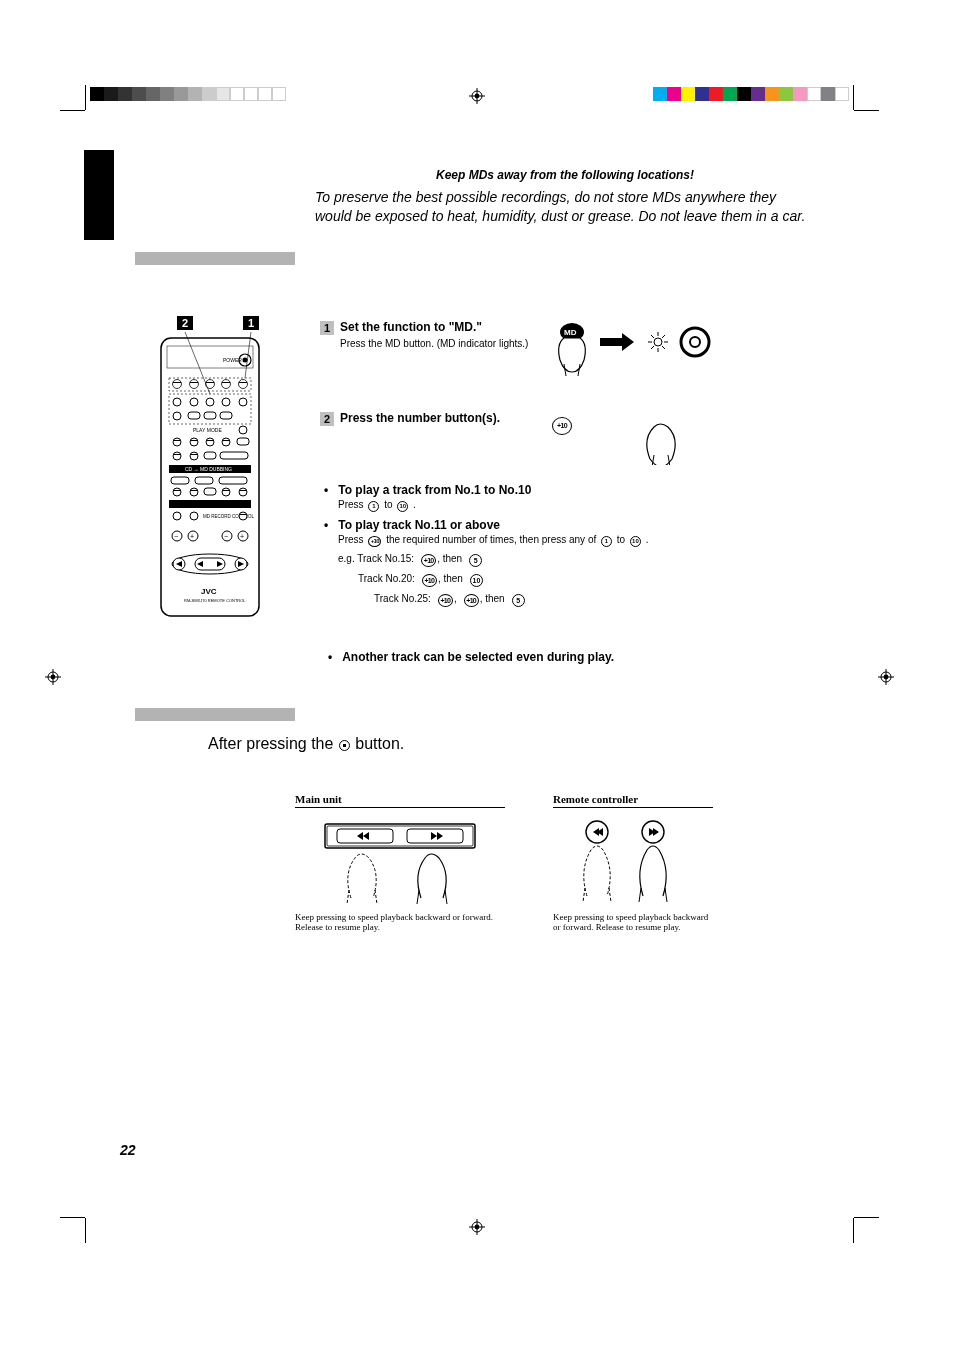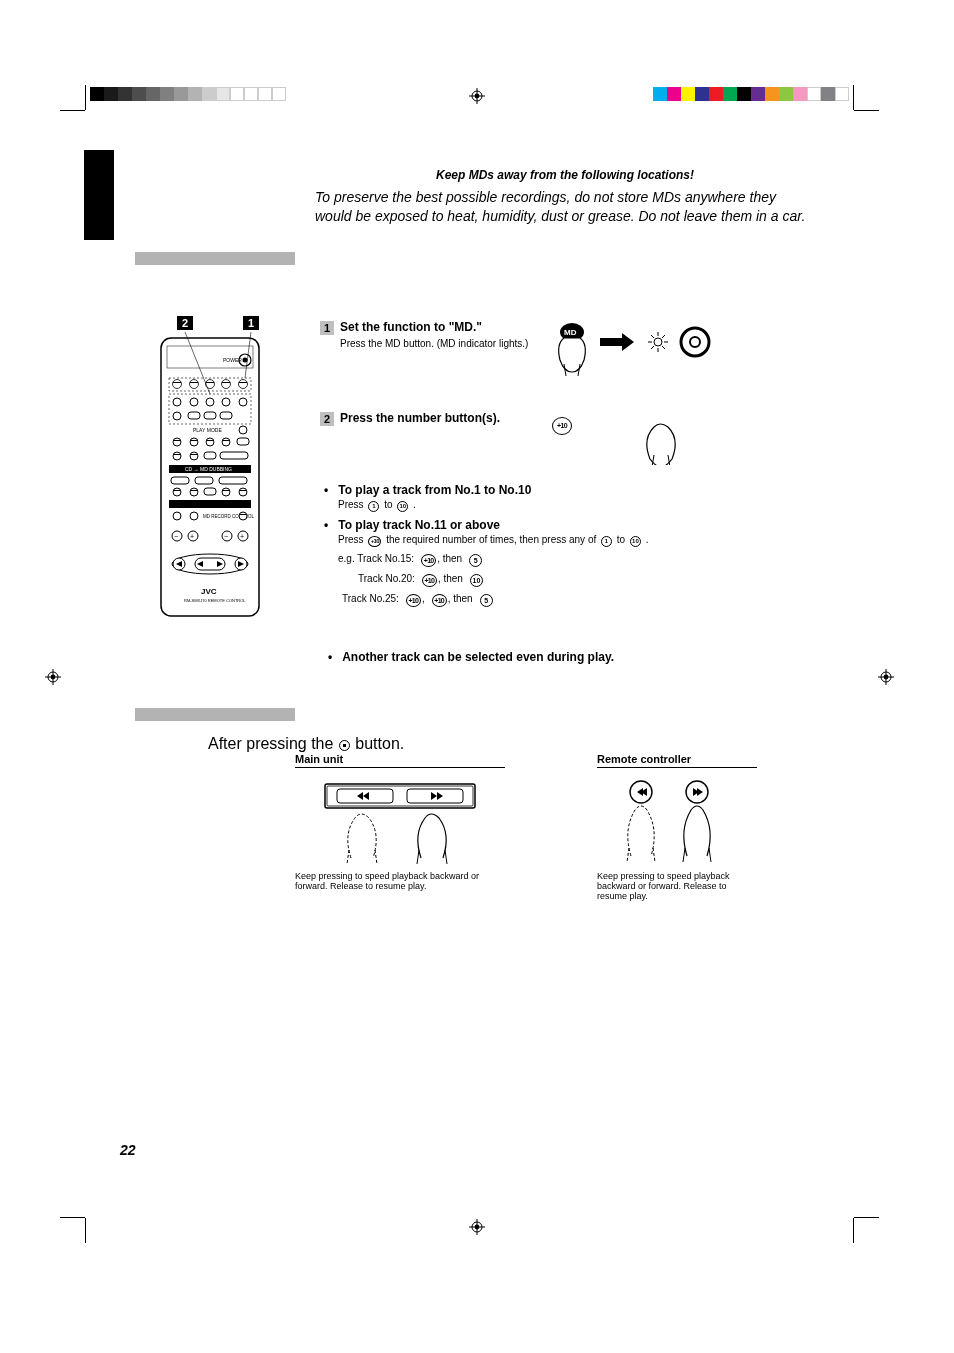--- a/index.html
+++ b/index.html
@@ -82,21 +82,21 @@
   .bullet-sub { font-size: 10px; font-weight: normal; margin-left: 18px; margin-bottom: 4px; }
   .ex-row { font-size: 10px; margin-left: 18px; margin-bottom: 5px; display: flex; align-items: flex-start; }
   .ex-row span.txt { margin-right: 6px; }
   .note-row { display: flex; font-size: 12px; font-weight: bold; margin-top: 42px; margin-left: 4px; }
 
   .gray-lead2 { display: flex; align-items: center; margin-top: 38px; margin-left: 15px; }
   .after-text { font-size: 16px; font-weight: normal; margin-left: 88px; margin-top: 14px; }
   .stop-icon { display:inline-block; width:11px; height:11px; border:1.3px solid #000; border-radius:50%; position:relative; vertical-align:-2px; margin: 0 1px;}
   .stop-icon::after{content:"";position:absolute;left:3px;top:3px;width:3px;height:3px;background:#000;}
 
-  .unit-row { display: flex; margin-left: 175px; gap: 92px; }
+  .unit-row { display: flex; margin-left: 175px; margin-top: 40px; gap: 48px; font-family: Liberation Serif, serif; }
   .unit-box { width: 210px; }
   .unit-label { font-weight: bold; font-size: 11px; border-bottom: 1px solid #000; padding-bottom: 2px; margin-bottom: 10px; }
 
   .page-num { position: absolute; left: 120px; bottom: 195px; font-weight: 900; font-style: italic; font-size: 14px; }
 </style>
 </head>
 <body>
 
 <div class="cropmark cm-tl-v"></div>
 <div class="cropmark cm-tl-h"></div>
@@ -382,21 +382,21 @@
           <span class="txt">, then</span>
           <span class="num-circle sm">5</span>
         </div>
         <div class="ex-row">
           <span class="txt" style="margin-left:20px">Track No.20:</span>
           <span class="num-circle sm plus10" style="width:15px">+10</span>
           <span class="txt">, then</span>
           <span class="num-circle sm">10</span>
         </div>
         <div class="ex-row">
-          <span class="txt" style="margin-left:4px">Track No.25:</span>
+          <span class="txt" style="margin-left:36px">Track No.25:</span>
           <span class="num-circle sm plus10" style="width:15px">+10</span>
           <span class="txt">,</span>
           <span class="num-circle sm plus10" style="width:15px">+10</span>
           <span class="txt">, then</span>
           <span class="num-circle sm">5</span>
         </div>
       </div>
 
       <div class="note-row">
           <span class="bullet-dot">•</span>

